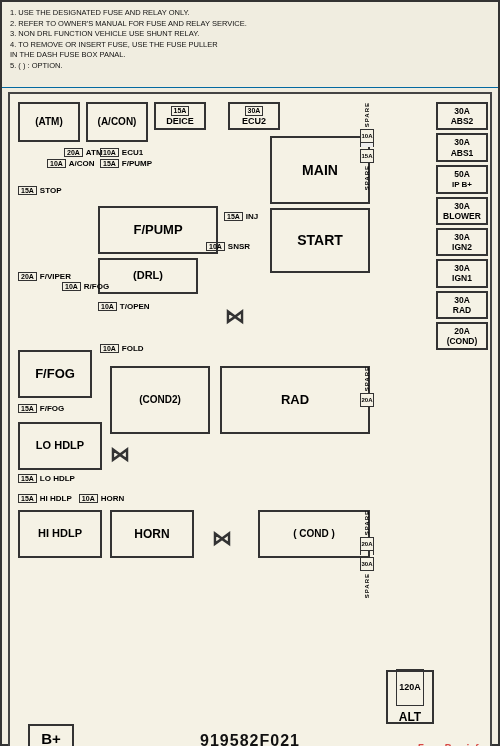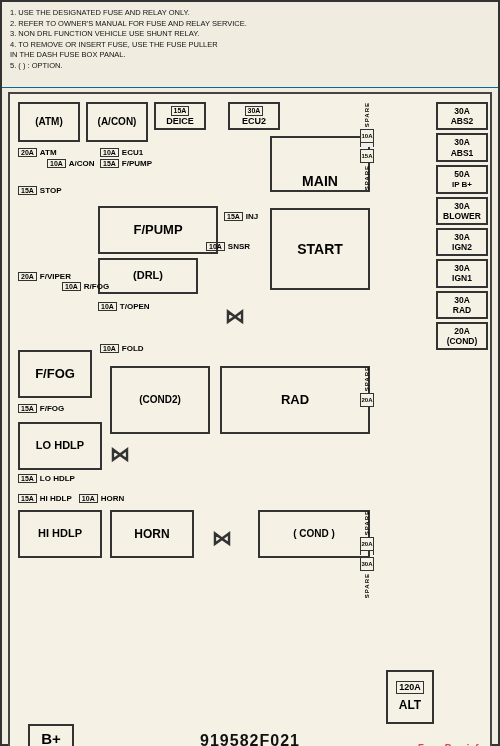--- a/index.html
+++ b/index.html
@@ -116,26 +116,26 @@
         <div>DEICE</div>
       </div>
     </div>
     <div class="fuse-item" style="left:202px; top:8px; width:52px; height:28px; font-size:9px;margin-left:16px;">
       <div>
         <div style="font-size:7px; font-weight:bold; border:1px solid #333; display:inline-block; padding:0 2px;">30A</div>
         <div>ECU2</div>
       </div>
     </div>
 
-    <div class="fuse-item" style="left:260px; top:42px; width:100px; height:56px; font-size:14px; font-weight:bold;align-items:flex-end;">
+    <div class="fuse-item" style="left:260px; top:42px; width:100px; height:68px; font-size:14px; font-weight:bold;">
       <span>MAIN</span>
     </div>
 
     <div style="position:absolute; top:54px; left:8px; display:flex; flex-direction:column; gap:2px;">
-      <div style="display:flex; align-items:center; gap:3px; font-size:8px; font-weight:bold;">
+      <div style="display:flex; align-items:center; gap:3px; font-size:8px; font-weight:bold;margin-left:46px;">
         <span style="border:1.5px solid #333; padding:0 2px; font-size:7px;">20A</span> ATM
       </div>
       <div style="display:flex; align-items:center; gap:3px; font-size:8px; font-weight:bold;padding-left:29px;">
         <span style="border:1.5px solid #333; padding:0 2px; font-size:7px;">10A</span> A/CON
       </div>
     </div>
     <div style="position:absolute; top:54px; left:90px; display:flex; flex-direction:column; gap:2px;">
       <div style="display:flex; align-items:center; gap:3px; font-size:8px; font-weight:bold;">
         <span style="border:1.5px solid #333; padding:0 2px; font-size:7px;">10A</span> ECU1
       </div>
@@ -160,21 +160,21 @@
     <div style="position:absolute; top:118px; left:214px; display:flex; flex-direction:column; align-items:flex-start; gap:2px; font-size:8px; font-weight:bold;">
       <div style="display:flex; align-items:center; gap:3px;">
         <span style="border:1.5px solid #333; padding:0 2px; font-size:7px;">15A</span> INJ
       </div>
     </div>
 
     <div style="position:absolute; top:148px; left:196px; display:flex; align-items:center; gap:3px; font-size:8px; font-weight:bold;">
       <span style="border:1.5px solid #333; padding:0 2px; font-size:7px;">10A</span> SNSR
     </div>
 
-    <div class="fuse-item" style="left:260px; top:114px; width:100px; height:82px; font-size:14px; font-weight:bold;">
+    <div class="fuse-item" style="left:260px; top:114px; width:100px; height:65px; font-size:14px; font-weight:bold;">
       <span>START</span>
     </div>
 
     <div style="position:absolute; top:178px; left:8px; display:flex; flex-direction:column; gap:1px; font-size:8px; font-weight:bold;">
       <div style="display:flex; align-items:center; gap:3px;">
         <span style="border:1.5px solid #333; padding:0 2px; font-size:7px;">20A</span> F/VIPER
       </div>
       <div style="display:flex; align-items:center; gap:3px;margin-left:44px;">
         <span style="border:1.5px solid #333; padding:0 2px; font-size:7px;">10A</span> R/FOG
       </div>
@@ -230,21 +230,21 @@
     </div>
 
     <div style="position:absolute; top:432px; left:202px; font-size:20px; color:#333; font-weight:bold;">⋈</div>
 
     <div class="fuse-item" style="left:248px; top:416px; width:112px; height:48px; font-size:10px;">
       <span>( COND )</span>
     </div>
 
     <div class="fuse-item" style="right:56px; bottom:34px; width:48px; height:54px; font-size:12px; font-weight:bold;">
       <div>
-        <div style="font-size:9px; border:1px solid #333; padding:0 2px; text-align:center; margin-bottom:4px;">120A</div>
+        <div style="font-size:9px; border:1px solid #333; padding:12px 2px; text-align:center; margin-bottom:4px;">120A</div>
         <div>ALT</div>
       </div>
     </div>
 
     <div style="position:absolute; top:8px; right:116px; display:flex; flex-direction:column; align-items:center; gap:0px; font-size:6.5px; font-weight:bold;">
       <div style="writing-mode:vertical-rl; transform:rotate(180deg); font-size:6px; letter-spacing:1px; margin-bottom:2px;">SPARE</div>
       <div style="border:1.5px solid #333; width:14px; height:14px; background:#f5f2e5; display:flex; align-items:center; justify-content:center; font-size:6px;">10A</div>
       <div style="width:14px; height:4px; background:#eee; border-left:1.5px solid #333; border-right:1.5px solid #333;"></div>
       <div style="border:1.5px solid #333; width:14px; height:14px; background:#f5f2e5; display:flex; align-items:center; justify-content:center; font-size:6px; margin-top:2px;">15A</div>
       <div style="writing-mode:vertical-rl; transform:rotate(180deg); font-size:6px; letter-spacing:1px; margin-top:2px;">SPARE</div>

